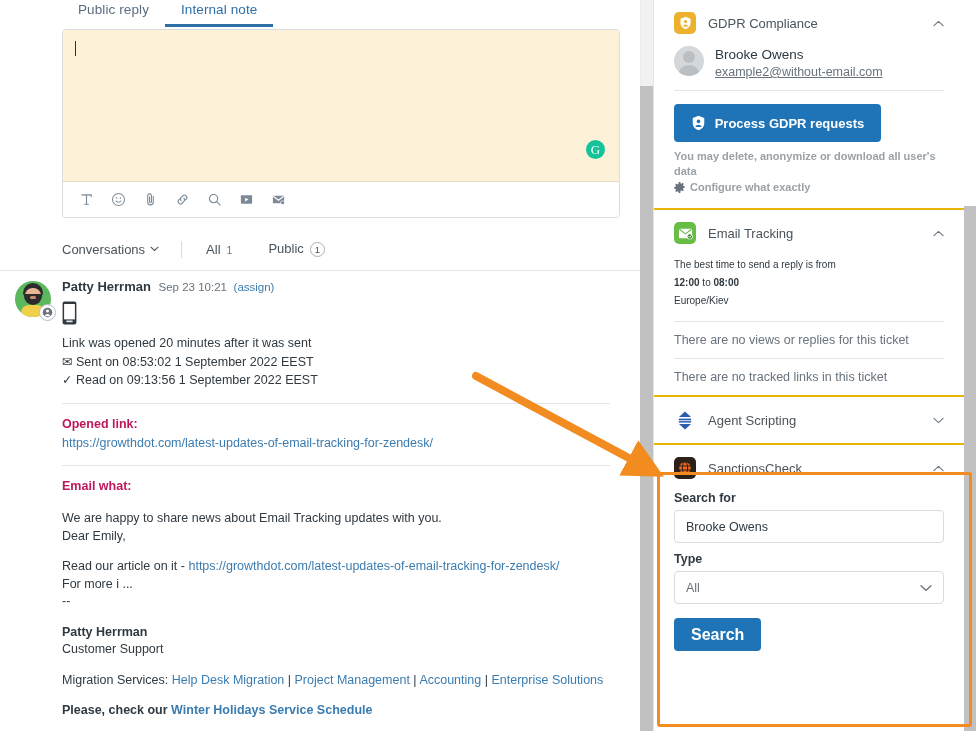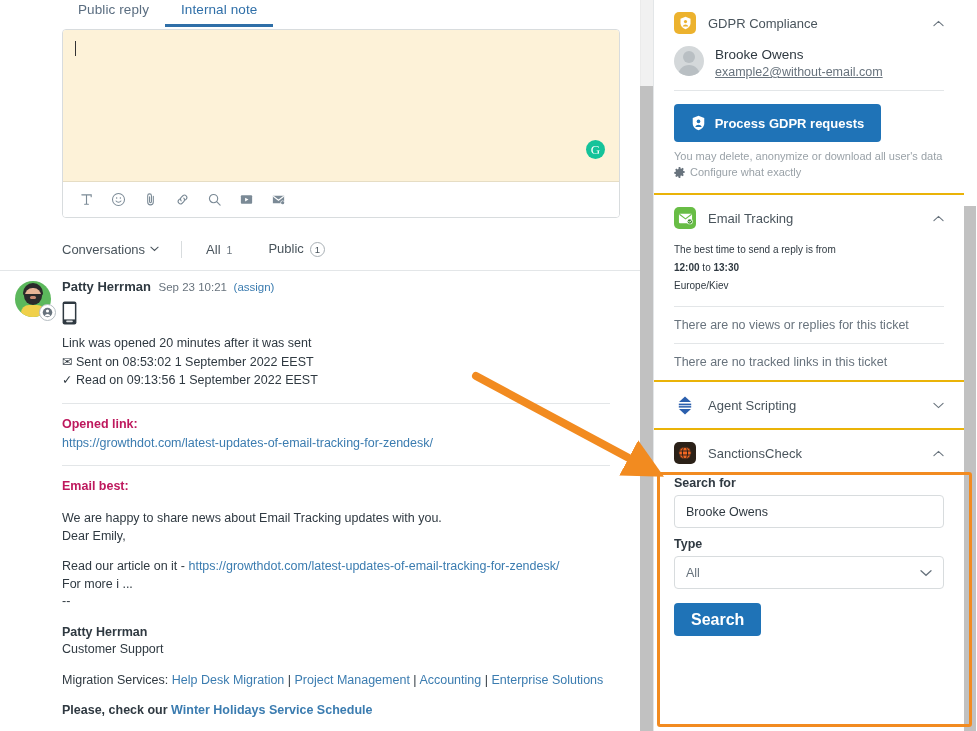--- a/index.html
+++ b/index.html
@@ -207,21 +207,21 @@
     text-decoration: underline; display: block; margin-top: 2px; cursor: pointer;
   }
   .sub-hr { height: 1px; background: #e3e6e8; margin: 0 0 13px 0; }
   .gdpr-btn {
     width: 207px; height: 38px;
     background: #1f73b7; border: none; border-radius: 4px;
     color: #fff; font-size: 13px; font-weight: bold;
     display: flex; align-items: center; justify-content: center; gap: 9px;
     cursor: pointer; font-family: "Liberation Sans", sans-serif;
   }
-  .gdpr-note { font-size: 11px; color: #9aa2a8; margin-top: 7px; line-height: 15px; }
+  .gdpr-note { font-size: 11px; color: #9aa2a8; margin-top: 7px; line-height: 15px; font-weight: bold; }
   .gdpr-cfg { display: flex; align-items: center; gap: 5px; margin-top: 1px; padding-bottom: 13px; cursor: pointer; }
 
   .et-text { font-size: 10px; color: #2f3941; line-height: 18px; }
   .et-empty { font-size: 12.5px; color: #68737d; padding: 11px 0; }
   .et-hr { height: 1px; background: #e3e6e8; }
 
   
   #sanctions-highlight {
     position: absolute; left: 657px; top: 472px;
     width: 315px; height: 255px;
@@ -390,21 +390,21 @@
         <div class="tr-line">✉ Sent on 08:53:02 1 September 2022 EEST</div>
         <div class="tr-line">✓ Read on 09:13:56 1 September 2022 EEST</div>
 
         <div class="hr"></div>
 
         <div class="sect-title">Opened link:</div>
         <div class="body-p"><a class="link">https://growthdot.com/latest-updates-of-email-tracking-for-zendesk/</a></div>
 
         <div class="hr"></div>
 
-        <div class="sect-title">Email best:</div>
+        <div class="sect-title">Email what:</div>
         <div class="spacer"></div>
         <div class="body-p">We are happy to share news about Email Tracking updates with you.</div>
         <div class="body-p">Dear Emily,</div>
         <div class="spacer"></div>
         <div class="body-p"><span>Read our article on it - </span><a class="link">https://growthdot.com/latest-updates-of-email-tracking-for-zendesk/</a></div>
         <div class="body-p">For more i ...</div>
         <div class="body-p">--</div>
         <div class="spacer"></div>
         <div class="body-p bold">Patty Herrman</div>
         <div class="body-p">Customer Support</div>
@@ -482,21 +482,21 @@
           <svg width="11" height="7" viewBox="0 0 12 7">
               <path d="M1 5.8L6 1.2l5 4.6" stroke="#68737d" stroke-width="1.2" fill="none" stroke-linecap="round"></path>
             </svg>
         </div>
       </div>
       <div class="et-text">
         <div>The best time to send a reply is from</div>
         <div>
           <b>12:00</b>
           <span>to</span>
-          <b>13:30</b>
+          <b>08:00</b>
         </div>
         <div>Europe/Kiev</div>
       </div>
       <div style="height:11px"></div>
       <div class="et-hr"></div>
       <div class="et-empty">There are no views or replies for this ticket</div>
       <div class="et-hr"></div>
       <div class="et-empty">There are no tracked links in this ticket</div>
     </div>
 

